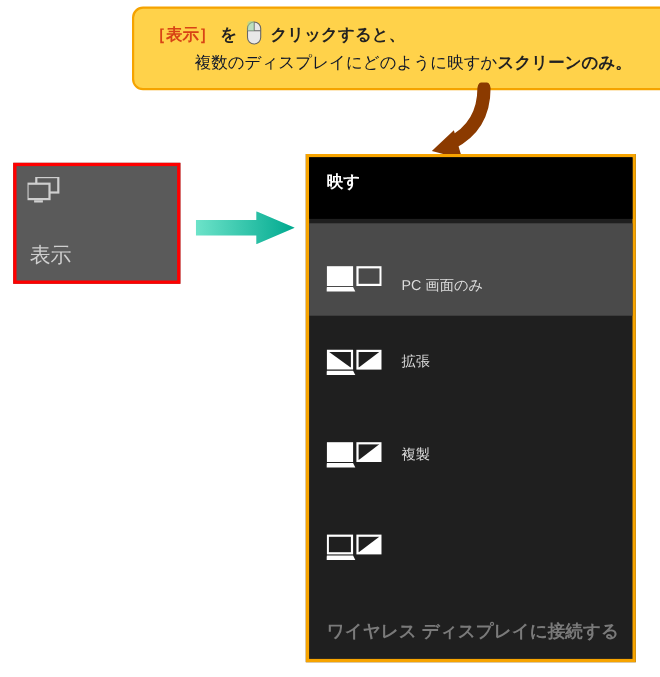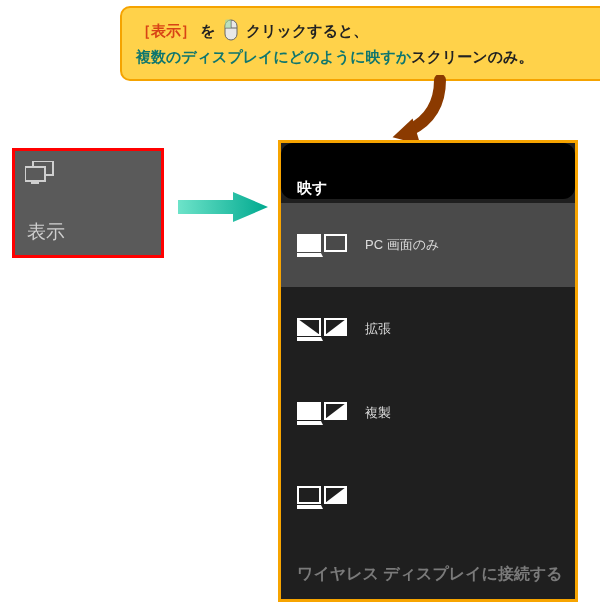--- a/index.html
+++ b/index.html
@@ -24,21 +24,21 @@
     border-radius: 10px;
     padding: 10px 14px;
     box-sizing: border-box;
     font-size: 15px;
     line-height: 1.7;
     color: #222;
   }
   .callout .bracket { color: #d84315; font-weight: bold; }
   .callout .label-red { color: #d84315; font-weight: bold; }
   .callout .black-bold { font-weight: bold; color: #222; }
-  .callout .highlight { color: #0f766e; font-weight: bold; }
+  .callout .highlight { color: #0f172a; font-weight: normal; margin-left: 41px; }
   .mouse-icon {
     display: inline-block;
     vertical-align: -6px;
     width: 18px;
     height: 24px;
     margin: 0 2px;
   }
 
   
   .curved-arrow {
@@ -95,39 +95,39 @@
     border: 3px solid #f7a400;
     box-sizing: border-box;
     color: #d0d0d0;
   }
   .project-panel .header {
     height: 56px;
     background: #000000;
     color: #ffffff;
     font-size: 15px;
     font-weight: bold;
-    padding: 36px 16px 0 16px;
-    box-sizing: border-box;
-    border-radius: 12px;
+    padding: 13px 16px 0 16px;
+    box-sizing: border-box;
   }
   .project-panel .options {
     padding-top: 4px;
   }
   .project-panel .option {
     display: flex;
     align-items: center;
     padding: 18px 16px;
     gap: 18px;
     font-size: 13px;
     color: #dcdcdc;
     box-sizing: border-box;
     height: 84px;
   }
   .project-panel .option.selected {
     background: #4a4a4a;
+    align-items: flex-end;
   }
   .project-panel .option .icon-wrap {
     width: 50px;
     height: 32px;
     flex-shrink: 0;
   }
   .project-panel .footer {
     position: absolute;
     bottom: 14px;
     left: 16px;

